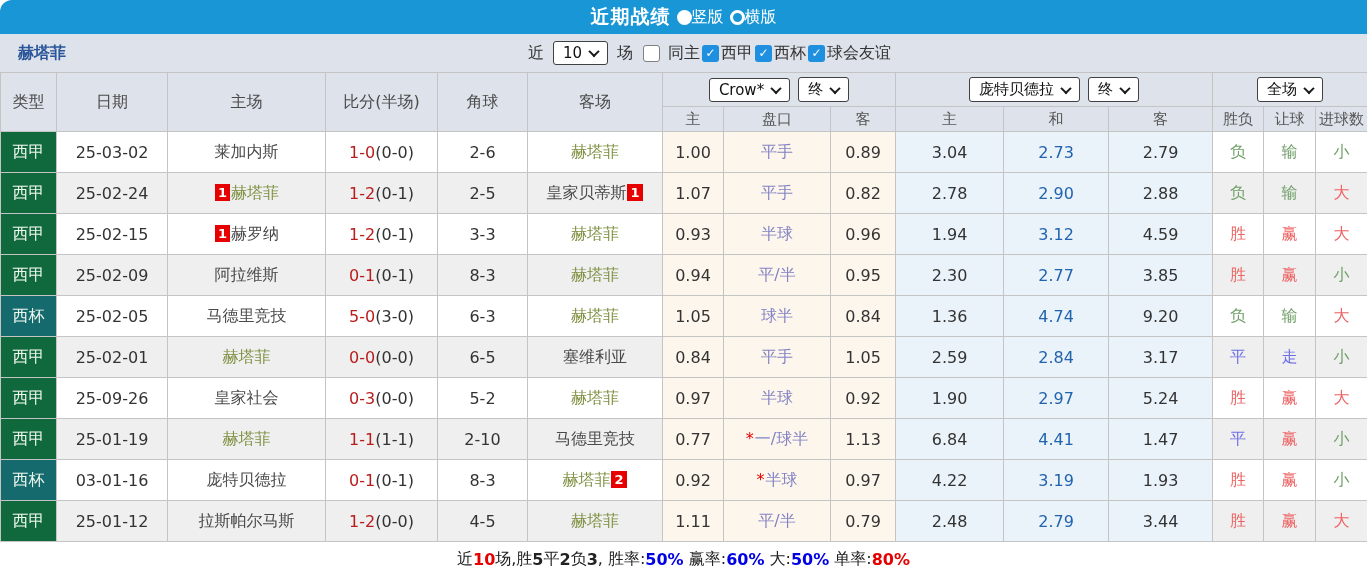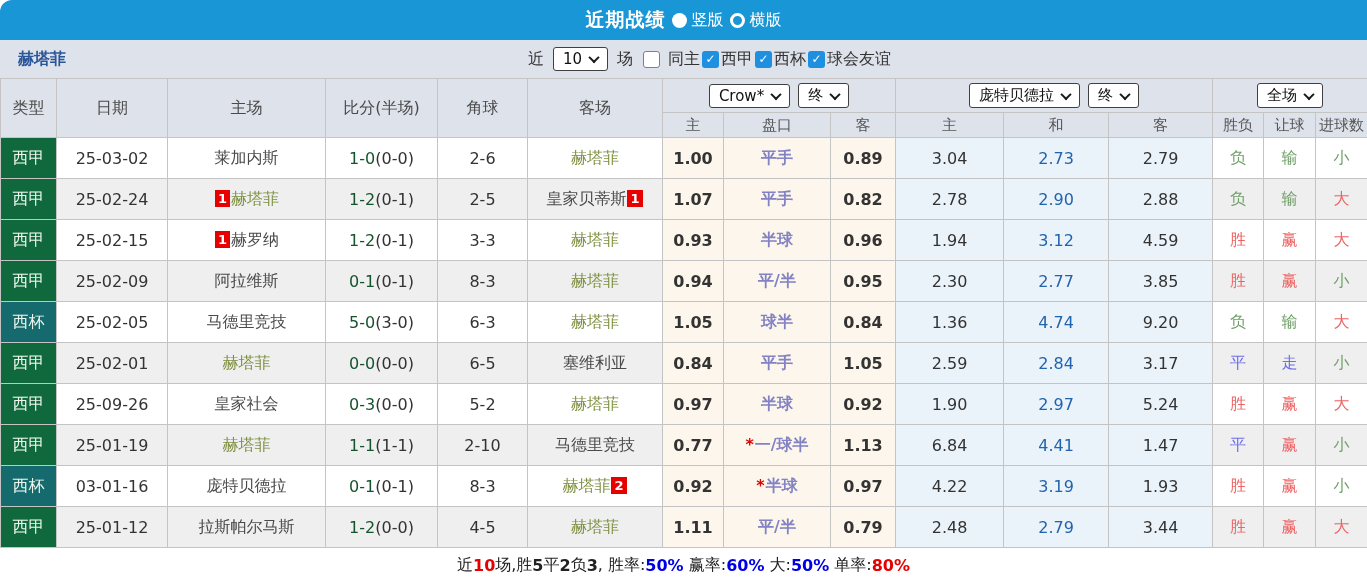--- a/index.html
+++ b/index.html
@@ -1,21 +1,21 @@
 <!DOCTYPE html>
 <html><head>
 <meta charset="utf-8">
 <style>
   html,body{margin:0;padding:0;}
   body{width:1367px;height:582px;background:#fff;font-family:"DejaVu Sans","Liberation Sans",sans-serif;overflow:hidden;}
   
-  .topbar{height:40px;background:#1996d6;border-top-left-radius:12px;display:flex;align-items:center;justify-content:center;}
+  .topbar{height:34px;background:#1996d6;border-top-left-radius:12px;display:flex;align-items:center;justify-content:center;}
   .topgroup{display:flex;align-items:center;gap:6px;}
   .title{color:#fff;font-weight:bold;font-size:19px;letter-spacing:1px;}
-  .radio-opt{display:inline-flex;align-items:center;gap:5px;cursor:pointer;}
+  .radio-opt{display:inline-flex;align-items:center;cursor:pointer;}
   .radio-filled{width:15px;height:15px;border-radius:50%;background:#fff;display:inline-block;}
   .radio-empty{width:9px;height:9px;border-radius:50%;border:3.5px solid #fff;display:inline-block;}
   .radio-label{color:#fff;font-size:16px;}
   
   .filterbar{height:38px;background:#dee2eb;position:relative;}
   .team-name{position:absolute;left:18px;top:9px;color:#2a5699;font-weight:bold;font-size:16px;}
   .filter-controls{position:absolute;left:528px;top:0;height:38px;display:flex;align-items:center;gap:4px;font-size:16px;color:#333;}
   .sel{display:inline-flex;align-items:center;background:#fff;border:1px solid #404040;border-radius:3px;padding:2px 9px;font-size:15px;color:#111;gap:8px;cursor:pointer;white-space:nowrap;}
   .sel::after{content:'';width:6px;height:6px;border-right:2px solid #1a1a1a;border-bottom:2px solid #1a1a1a;transform:rotate(45deg) translate(-1px,-1px);}
   .cb{width:17px;height:17px;border-radius:3px;display:inline-flex;align-items:center;justify-content:center;cursor:pointer;flex:none;}
@@ -31,23 +31,23 @@
   .selwrap{display:flex;align-items:center;justify-content:center;gap:8px;}
   tbody tr{height:41px;font-size:16px;color:#333;}
   tbody td.plain{background:#fff;}
   tbody tr:nth-child(even) td.plain{background:#efefef;}
   td.type{color:#edf6ed;font-size:16px;}
   td.type.liga{background:#10693c;}
   td.type.cup{background:#146a6d;}
   td.team{color:#4a4a4a;}
   td.team .focus{color:#7d8f3f;}
   .card{display:inline-block;background:#e60000;color:#fff;font-weight:bold;font-size:13px;line-height:17px;padding:0 3px;margin:0 1px;vertical-align:1px;}
-  .sc-main{color:#14532d;}
+  .sc-main{color:#b91c1c;}
   .sc-half{color:#333;margin-top:28px;}
-  td.cream{background:#fdf6ec;font-weight:bold;}
+  td.cream{background:#fdf6ec;}
   td.hcap{color:#8383c4;margin-top:40px;}
   .star{color:#e60000;margin-right:1px;}
   td.lblue{background:#eaf3fa;}
   td.adraw{color:#2263ae;}
   td.res{font-size:16px;}
   .c-red{color:#ee6363;}
   .c-green{color:#6f9f68;}
   .c-blue{color:#6d6de8;}
   
   .summary{height:35px;display:flex;align-items:center;justify-content:center;font-size:16px;white-space:pre;}

